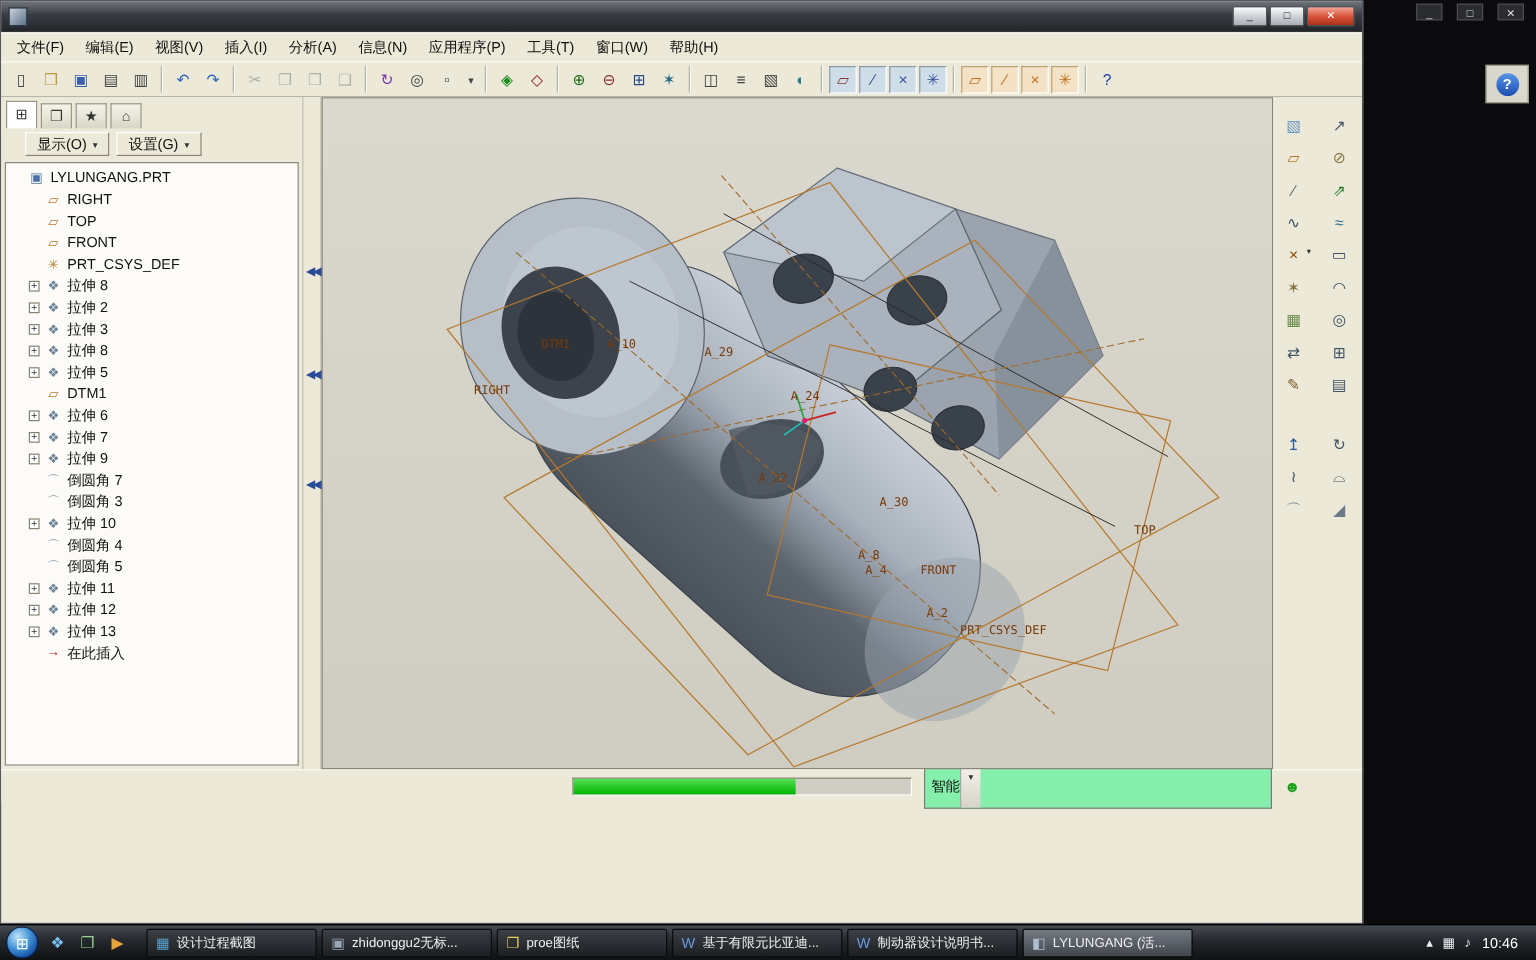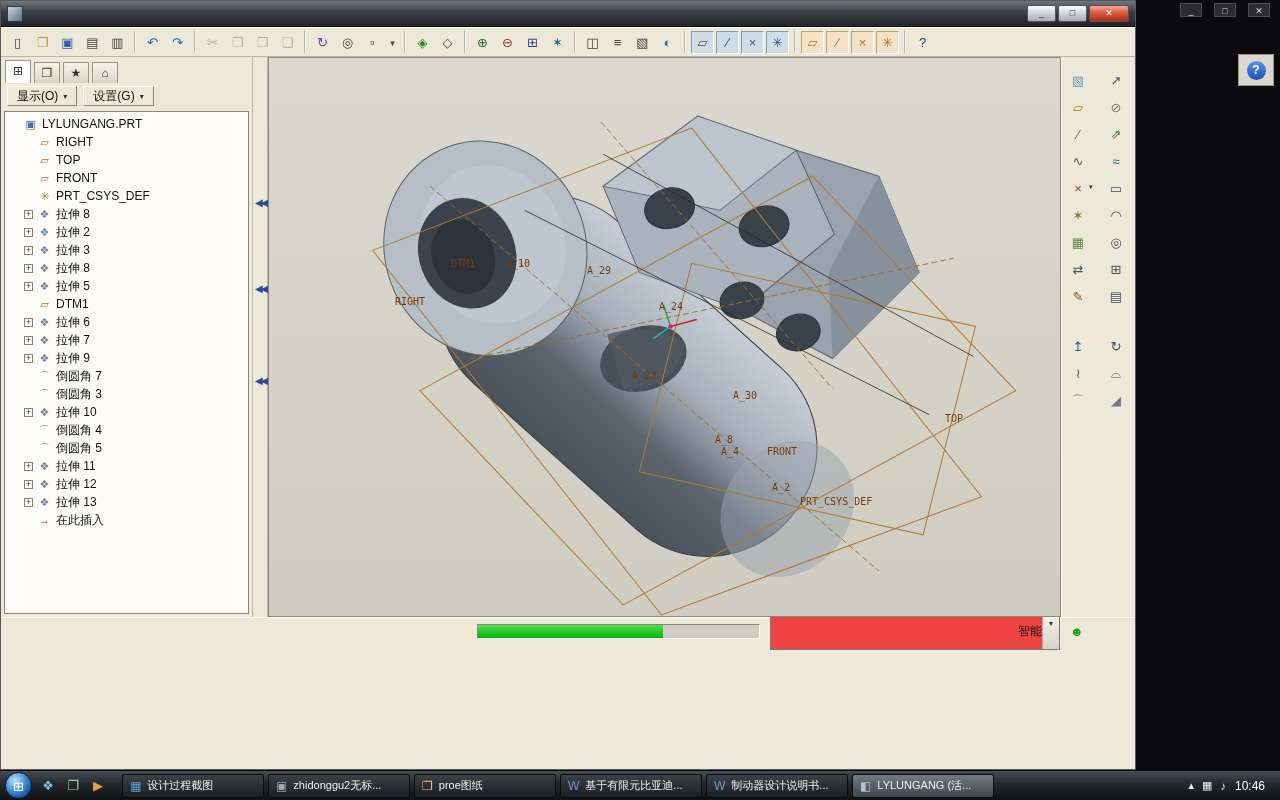--- a/index.html
+++ b/index.html
@@ -31,21 +31,21 @@
   .tbtn.disabled{opacity:.35;}
   .tbtn.pressed{background:#cfdde8;border-color:#8a9aa8 #ffffff #ffffff #8a9aa8;}
   .tbtn.pressed.orange{background:#f3e2c6;border-color:#c0a070 #fff #fff #c0a070;}
   .tsep{width:2px;height:22px;background:#d6d3c8;border-left:1px solid #b8b5aa;border-right:1px solid #fbfaf4;margin:0 4px;}
 
   .content{display:flex;height:560px;}
   .navigator{width:252px;background:#ece9d8;border-right:1px solid #b8b5aa;display:flex;flex-direction:column;}
   .nav-tabs{height:26px;display:flex;gap:3px;padding:3px 4px 0 4px;align-items:flex-end;}
   .tab{width:26px;height:21px;text-align:center;line-height:20px;font-size:12px;color:#333;background:linear-gradient(#f6f4ea,#d9d6c8);border:1px solid #9a9788;border-bottom:none;}
   .tab.selected{background:#fff;height:23px;}
-  .nav-filters{height:26px;display:flex;gap:6px;padding:3px 6px;}
+  .nav-filters{height:26px;display:flex;gap:6px;padding:3px 20px;}
   .navbtn{font-size:12px;height:20px;padding:0 9px;background:#ece9d8;border:1px solid;border-color:#fff #8a8778 #8a8778 #fff;display:flex;align-items:center;gap:5px;color:#111;}
   .navbtn .dd{font-size:8px;color:#333;}
   .tree{flex:1;background:#fcfbf7;border:1px solid #8a8778;margin:2px 3px 3px 3px;overflow:hidden;padding-top:3px;}
   .tree-row{height:18px;display:flex;align-items:center;gap:4px;padding-left:5px;white-space:nowrap;}
   .plus{flex:none;width:9px;height:9px;border:1px solid #848270;font-size:9px;line-height:7px;text-align:center;background:#fff;color:#333;}
   .plus.hidden{visibility:hidden;}
   .ticon{flex:none;width:15px;text-align:center;font-size:11px;}
   .tlabel{font-size:12px;color:#111;}
 
   .splitter{width:15px;background:#ece9d8;position:relative;border-right:1px solid #b8b5aa;}
@@ -60,21 +60,21 @@
   #rtool-bottom{margin-top:28px;}
   .rbtn{width:27px;height:22px;text-align:center;line-height:21px;font-size:13px;position:relative;border:1px solid transparent;}
   .rbtn .rdd{position:absolute;right:-2px;bottom:1px;font-size:7px;color:#333;}
 
   .prompt{height:98px;background:#f3f1e8;border-top:1px solid #8a8778;padding:5px 10px;font-size:12px;color:#111;}
   .prompt-icon{color:#18a018;margin-right:5px;font-size:10px;}
 
   .statusbar{height:28px;display:flex;align-items:center;background:#ece9d8;border-top:1px solid #fbfaf4;padding:0 8px;gap:10px;}
   .progress{margin-left:468px;width:283px;height:15px;border:1px solid;border-color:#8a8778 #fff #fff #8a8778;background:#cfcdc4;}
   .pfill{height:100%;background:linear-gradient(#55e055,#00b400);}
-  .combo{width:290px;height:36px;background:#ef4444;border:1px solid #7a7a7a;display:flex;align-items:center;font-size:12px;padding-left:5px;justify-content:flex-end;color:#111;}
+  .combo{width:290px;height:36px;background:#86efac;border:1px solid #7a7a7a;display:flex;align-items:center;font-size:12px;padding-left:5px;justify-content:flex-start;color:#111;}
   .combo-btn{width:17px;height:100%;background:linear-gradient(#f4f2ea,#d6d3c8);border-left:1px solid #aaa;text-align:center;font-size:8px;line-height:18px;color:#333;}
   .status-person{color:#18a018;font-size:13px;}
 
   
   #taskbar{position:absolute;left:0;top:770px;width:1280px;height:30px;background:linear-gradient(#474c54,#24272c 45%,#0f1113);border-top:1px solid #000;display:flex;align-items:center;gap:5px;padding:0 5px;}
   .start{flex:none;width:27px;height:27px;border-radius:50%;background:radial-gradient(circle at 35% 30%,#bfe3f8,#3f8fd4 45%,#15489c 80%,#0a2d66);color:#fff;text-align:center;line-height:27px;font-size:13px;border:1px solid #062048;}
   .qlicon{flex:none;width:22px;height:22px;text-align:center;line-height:22px;font-size:13px;}
   .taskbtn{flex:none;width:142px;height:24px;display:flex;align-items:center;gap:6px;padding:0 7px;background:linear-gradient(#3c4147,#1b1e22);border:1px solid #0a0b0d;border-radius:2px;color:#eee;font-size:11px;overflow:hidden;white-space:nowrap;}
   .taskbtn.active{background:linear-gradient(#747b84,#40454c);}
   .tb-icon{flex:none;font-size:12px;}
@@ -102,20 +102,32 @@
   <div id="proe">
     <div class="titlebar">
       <span class="app-icon"></span>
       <span class="win-btns">
         <span class="wbtn">_</span>
         <span class="wbtn">□</span>
         <span class="wbtn close">✕</span>
       </span>
     </div>
 
+    <div class="menubar" id="menubar">
+        <div class="menu-item">文件(F)</div>
+        <div class="menu-item">编辑(E)</div>
+        <div class="menu-item">视图(V)</div>
+        <div class="menu-item">插入(I)</div>
+        <div class="menu-item">分析(A)</div>
+        <div class="menu-item">信息(N)</div>
+        <div class="menu-item">应用程序(P)</div>
+        <div class="menu-item">工具(T)</div>
+        <div class="menu-item">窗口(W)</div>
+        <div class="menu-item">帮助(H)</div>
+      </div>
     <div class="toolbar" id="toolbar">
         <div class="tbtn" style="color: rgb(68, 68, 68);">▯</div>
         <div class="tbtn" style="color: rgb(192, 154, 58);">❒</div>
         <div class="tbtn" style="color: rgb(58, 95, 174);">▣</div>
         <div class="tbtn" style="color: rgb(68, 68, 68);">▤</div>
         <div class="tbtn" style="color: rgb(68, 68, 68);">▥</div>
         <span class="tsep"></span>
         <div class="tbtn" style="color: rgb(42, 98, 184);">↶</div>
         <div class="tbtn" style="color: rgb(42, 98, 184);">↷</div>
         <span class="tsep"></span>

